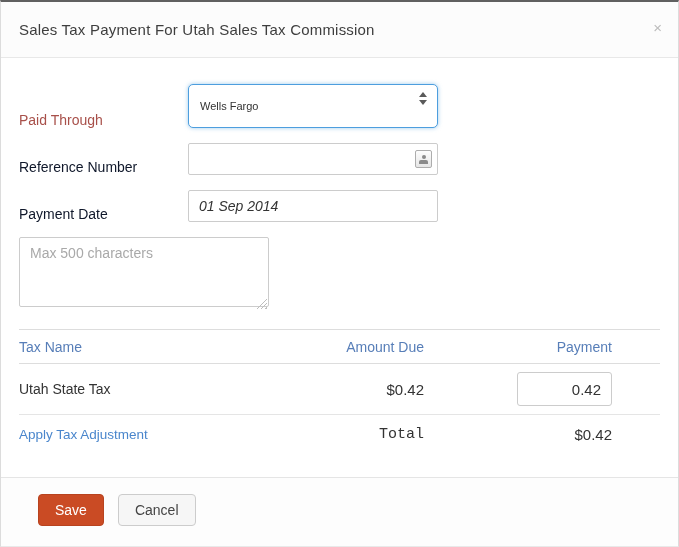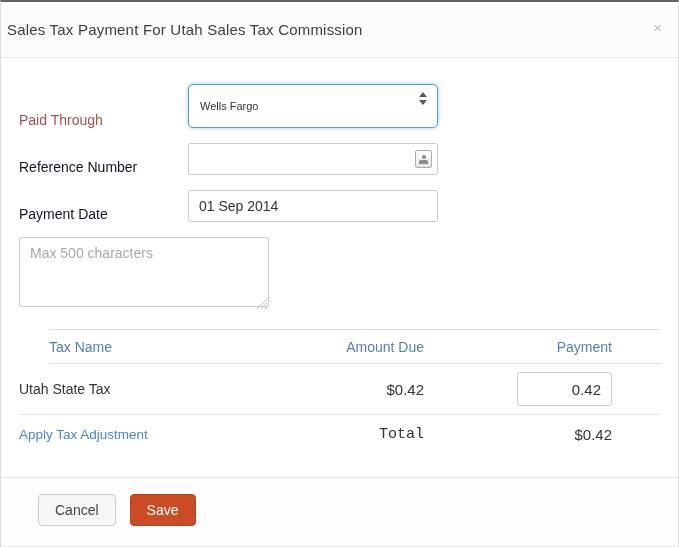--- a/index.html
+++ b/index.html
@@ -20,21 +20,21 @@
     overflow: hidden;
   }
   
   .modal-header {
     position: relative;
     height: 56px;
     background: #fcfcfc;
     border-bottom: 1px solid #e8e8e8;
     display: flex;
     align-items: center;
-    padding: 0 6px;
+    padding: 0 18px;
   }
   .modal-title {
     font-size: 15px;
     font-weight: 400;
     color: #3e3e3e;
     letter-spacing: .2px;
   }
   .close-btn {
     position: absolute;
     right: 16px;
@@ -85,20 +85,21 @@
 
   .text-input {
     width: 250px; height: 32px;
     border: 1px solid #ccc;
     border-radius: 2px;
     padding: 0 10px;
     font-size: 14px; color: #333;
     font-family: "Liberation Sans", "DejaVu Sans", sans-serif;
     outline: none;
     background: #fff;
+    font-style: italic;
   }
   .ref-wrap .text-input { padding-right: 28px; }
   .ref-icon {
     position: absolute; right: 6px; top: 7px;
     width: 17px; height: 18px;
     border: 1px solid #adadad;
     border-radius: 2px;
     background: linear-gradient(#fdfdfd, #e6e6e6);
     display: flex; flex-direction: column; align-items: center; justify-content: flex-end;
     padding-bottom: 3px;
@@ -135,21 +136,20 @@
   .t-row { display: flex; align-items: center; }
   .t-col-name   { flex: 1 1 auto; text-align: left; }
   .t-col-due    { width: 117px; flex: none; text-align: right; }
   .t-col-pay    { width: 236px; flex: none; text-align: right; padding-right: 48px; }
   .t-head {
     border-top: 1px solid #ddd;
     border-bottom: 1px solid #ddd;
     height: 35px;
     font-size: 14px;
     color: #577eb8;
-    margin-left: 30px;
   }
   .t-body {
     height: 51px;
     border-bottom: 1px solid #e5e5e5;
     font-size: 14px; color: #333;
   }
   .t-body .t-col-due { font-size: 15px; }
   .payment-input {
     width: 95px; height: 34px;
     border: 1px solid #ccc;
@@ -262,17 +262,17 @@
         <span class="t-col-name"><a class="adj-link" href="#">Apply Tax Adjustment</a></span>
         <span class="t-col-due">Total</span>
         <span class="t-col-pay">$0.42</span>
       </div>
 
     </div>
 
   </div>
 
   <div class="modal-footer">
+    <button class="btn btn-save">Save</button>
     <button class="btn btn-cancel">Cancel</button>
-    <button class="btn btn-save">Save</button>
   </div>
 
 </div>
 
 </body></html>

